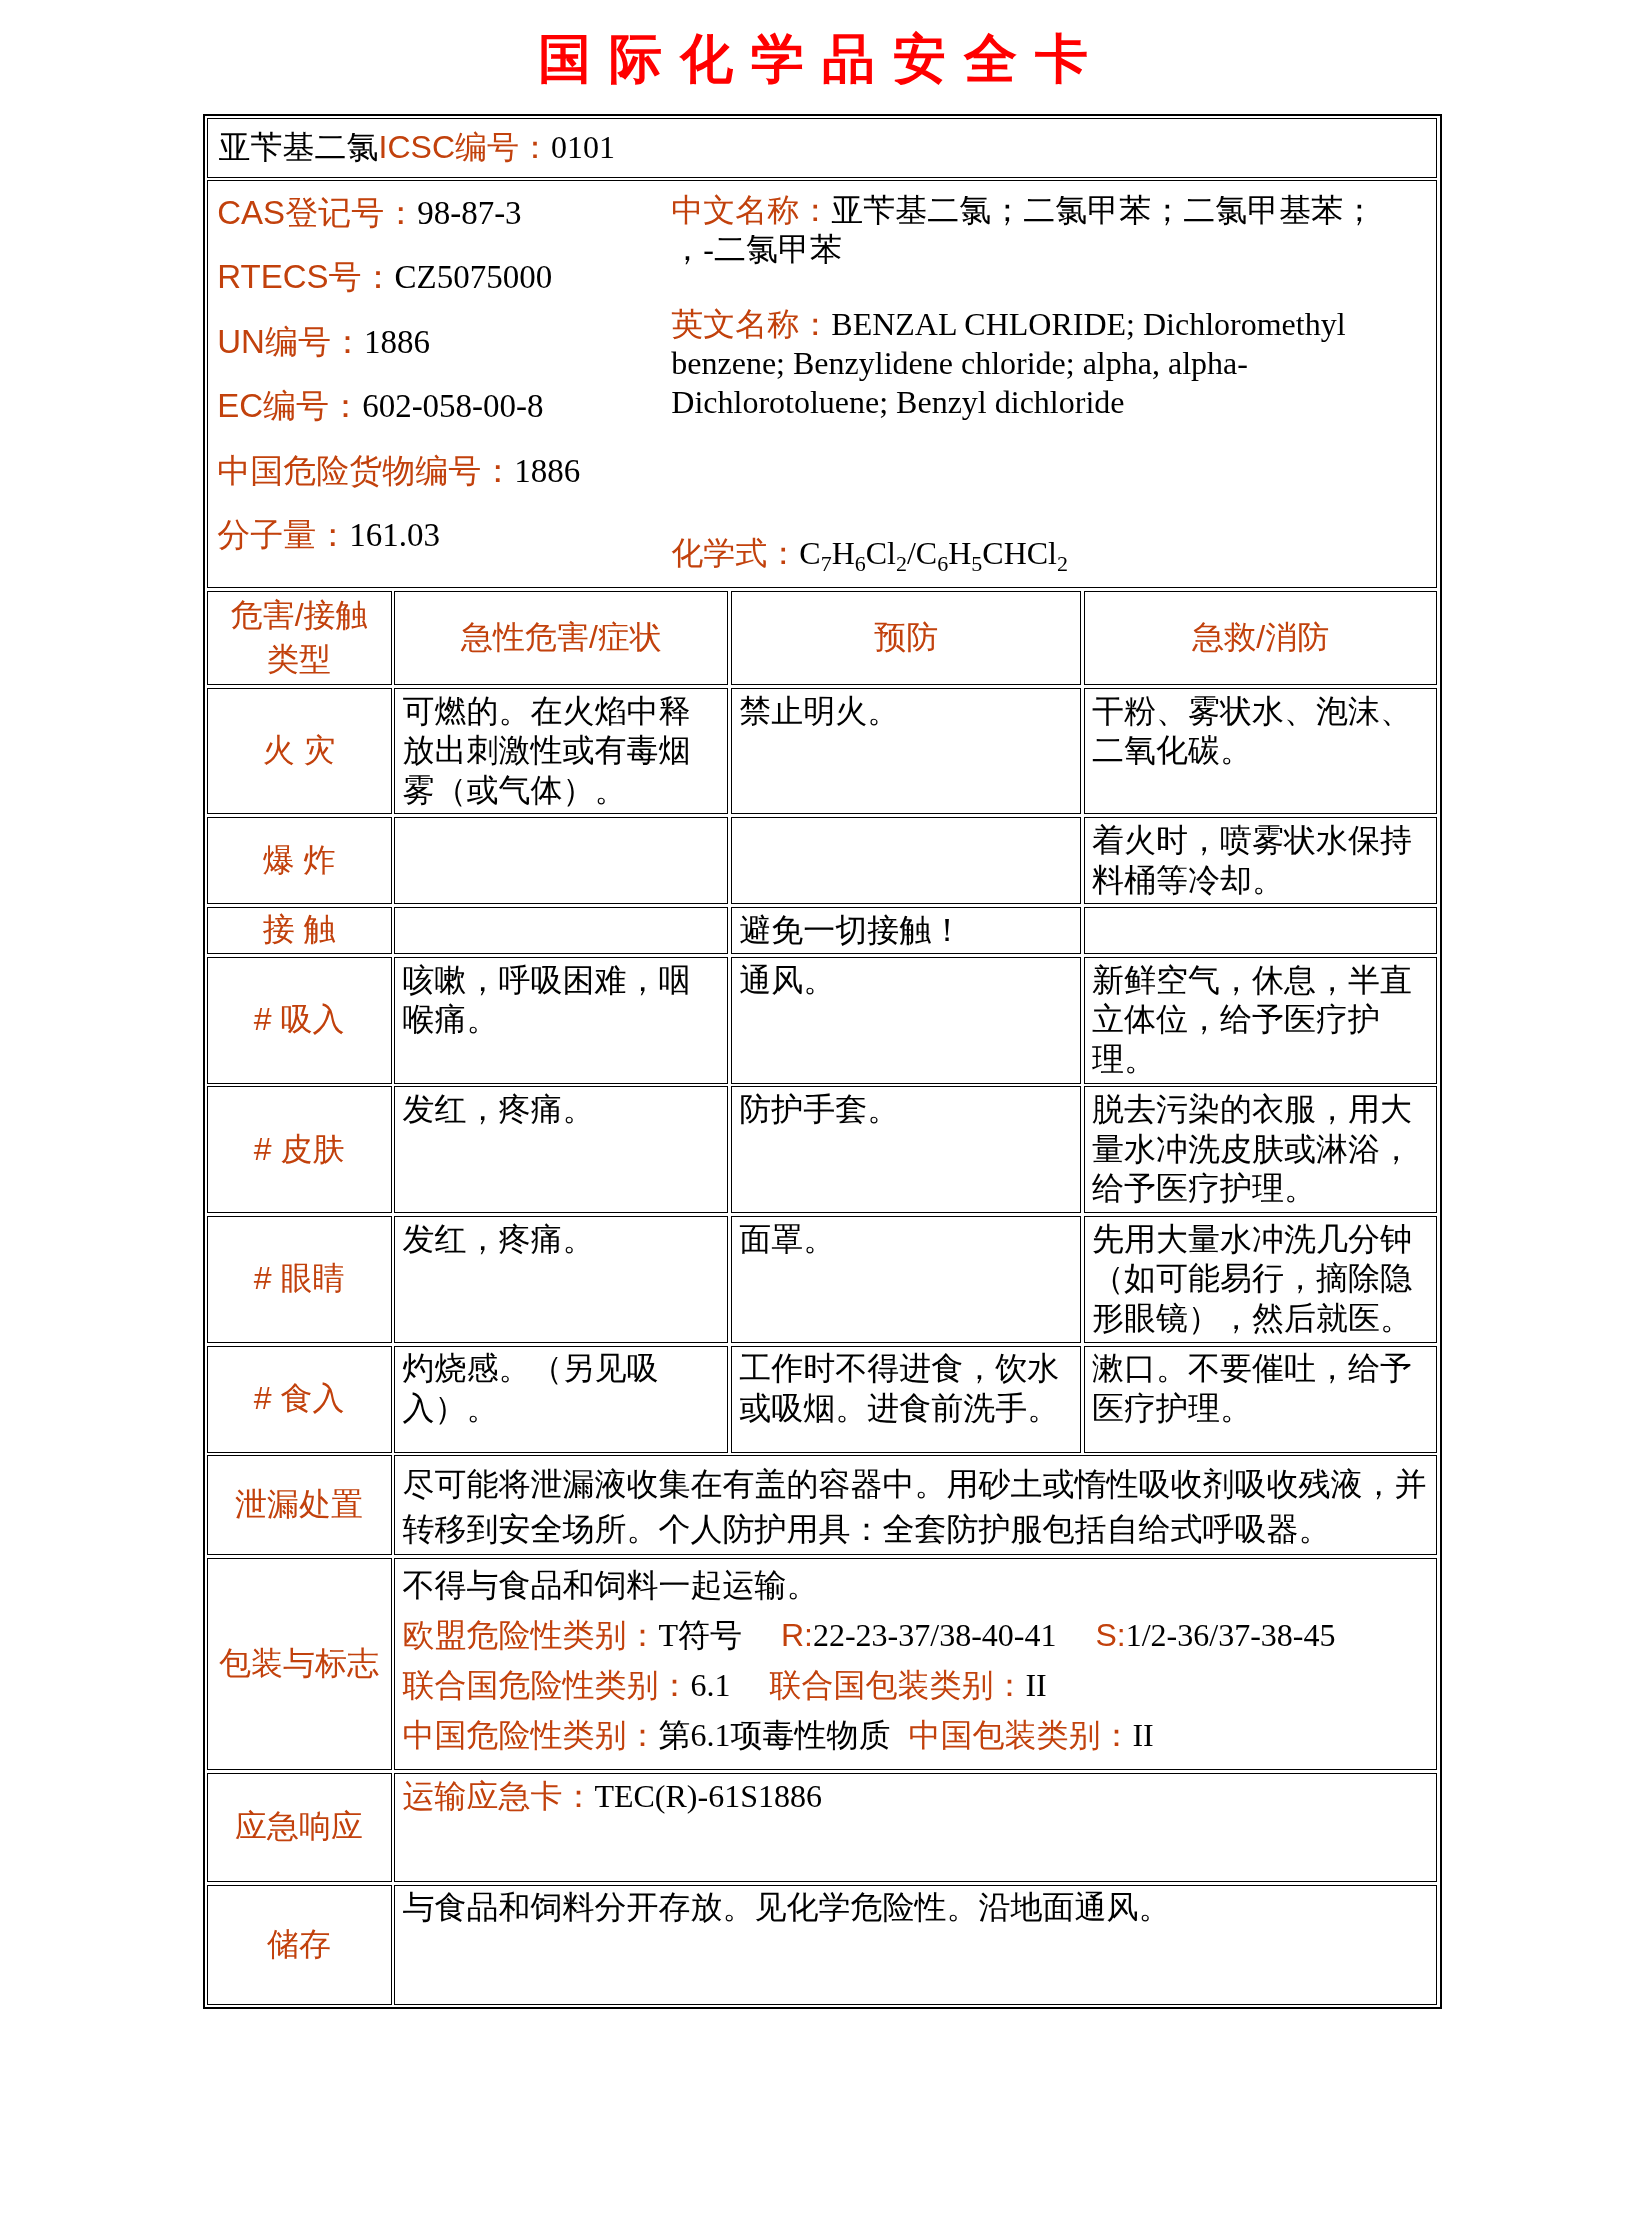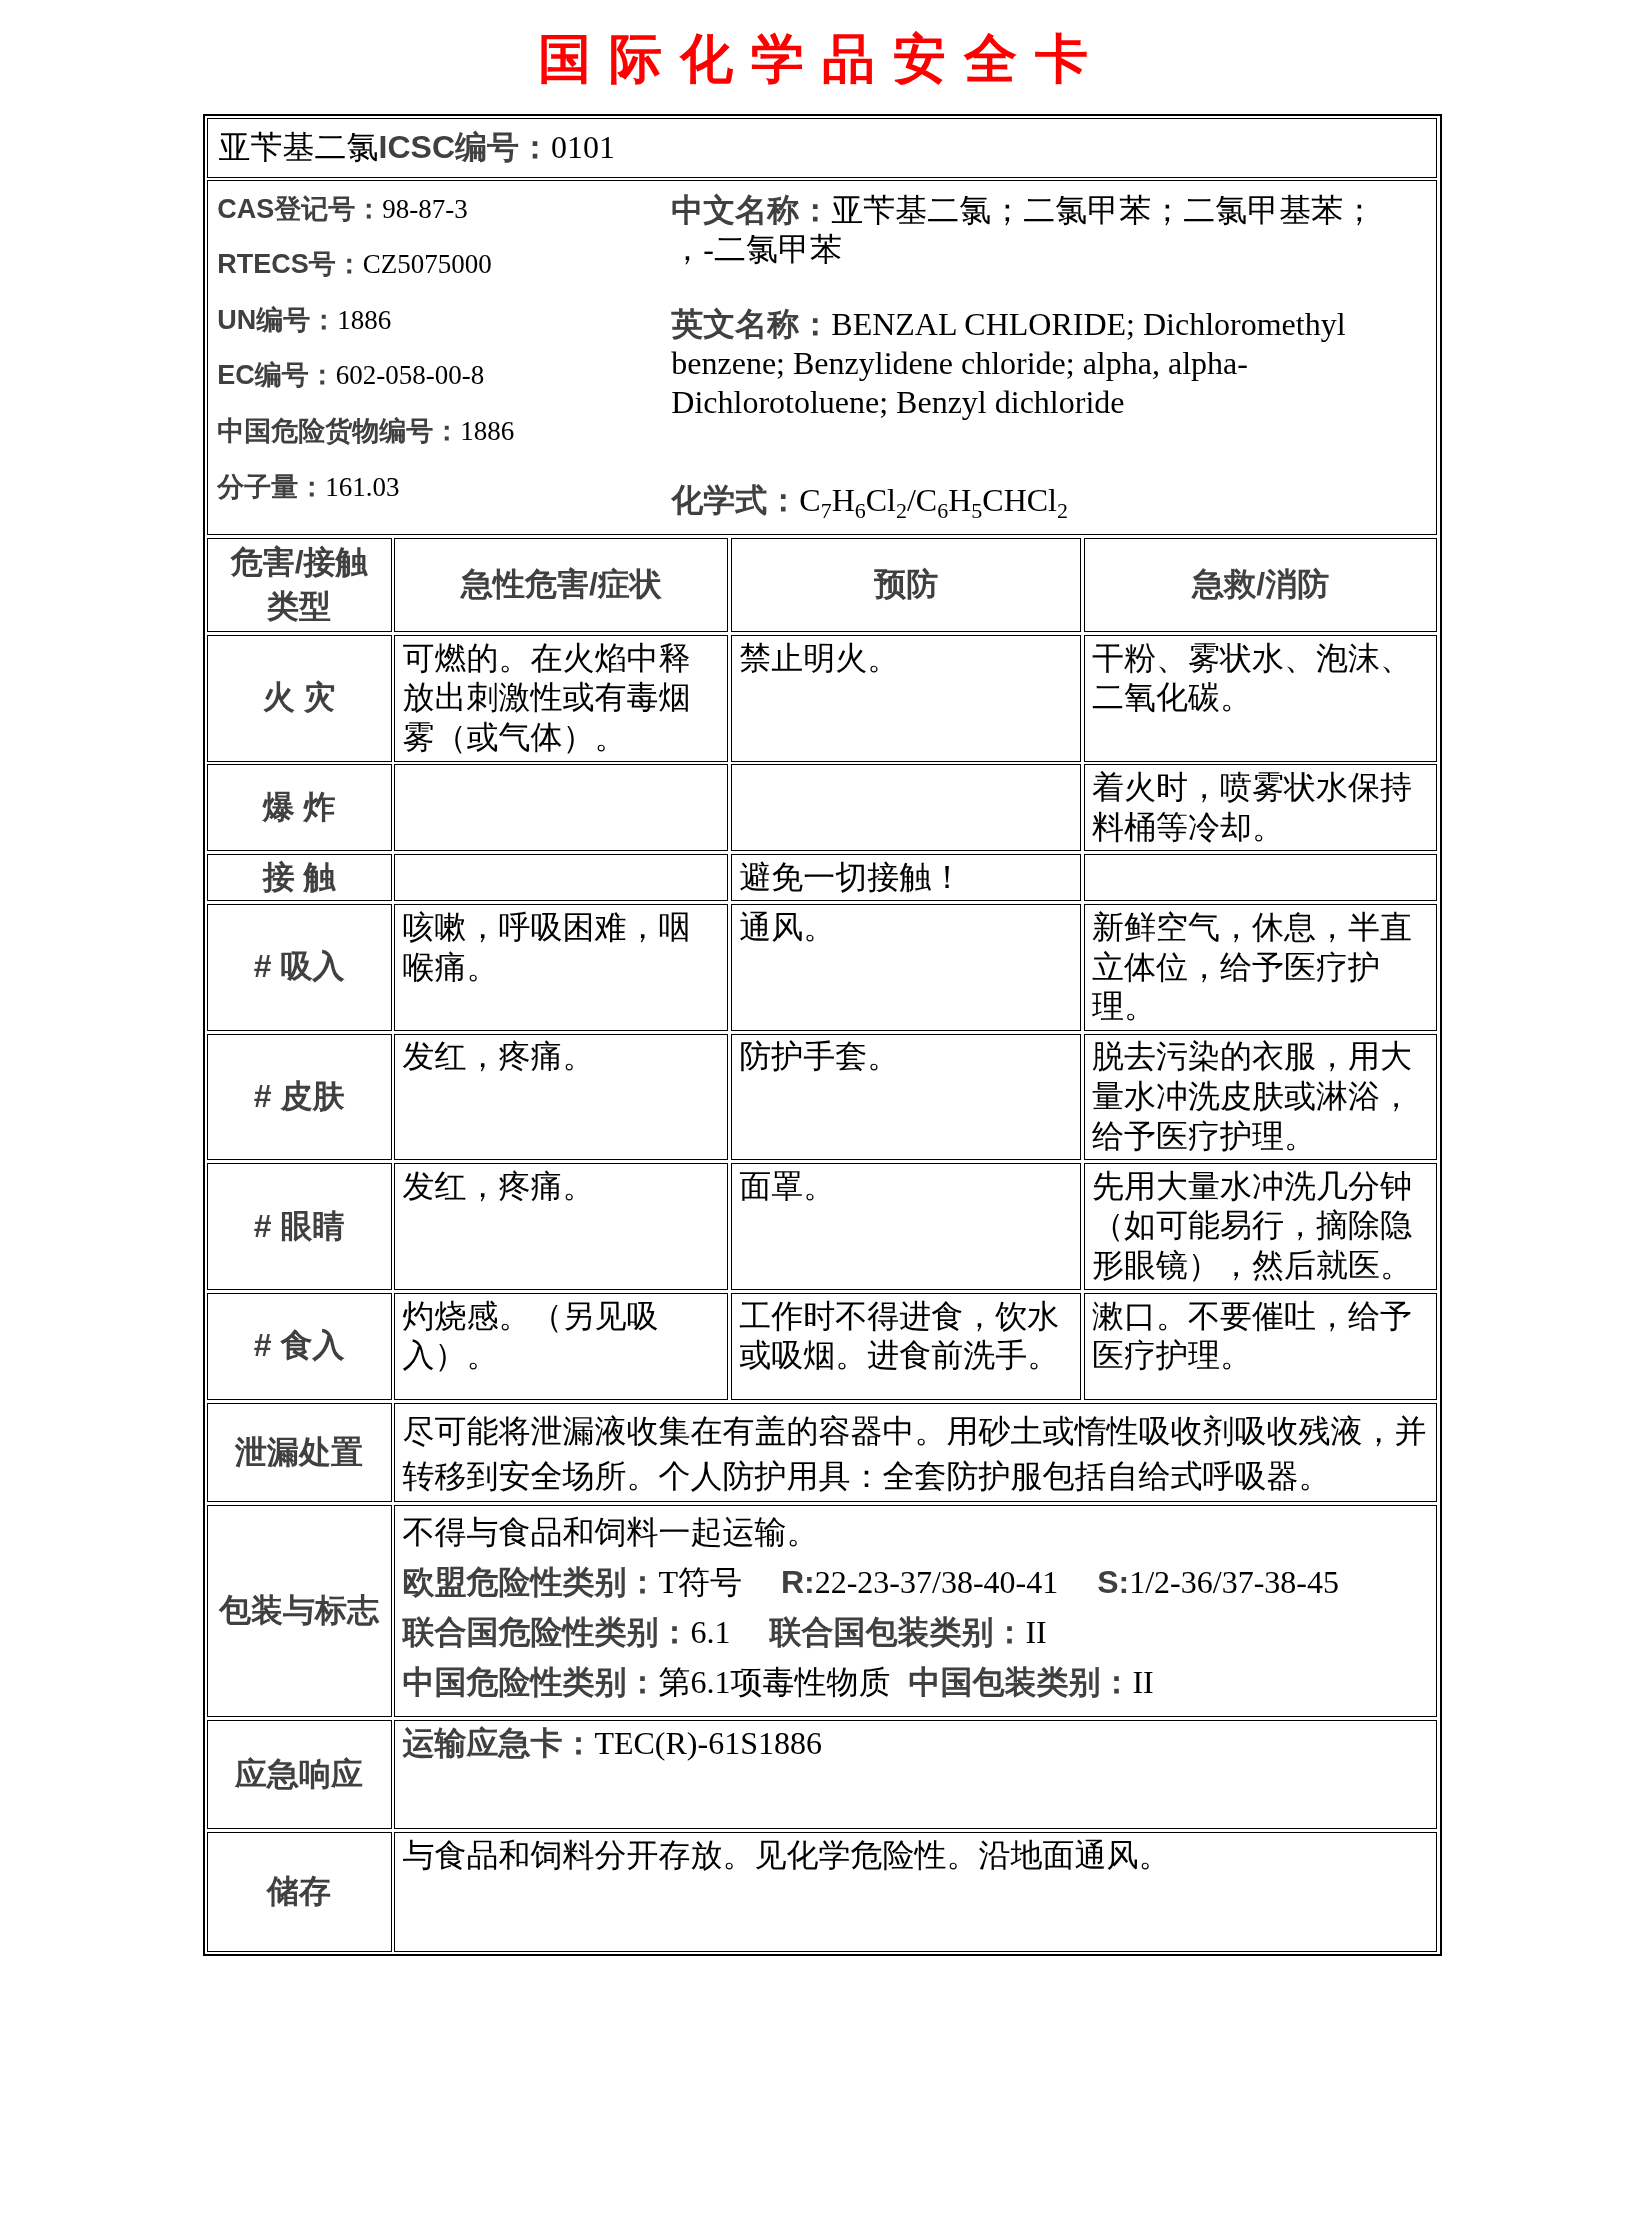--- a/index.html
+++ b/index.html
@@ -53,38 +53,38 @@
   .h-inh   { min-height: 79px; }
   .h-skin  { min-height: 115px; }
   .h-eye   { min-height: 127px; }
   .h-ing   { min-height: 107px; }
   .h-spill { min-height: 93px; }
   .h-pack  { min-height: 192px; }
   .h-emer  { min-height: 109px; }
   .h-stor  { min-height: 120px; }
 
   .bl {
-    color: #404040;
+    color: #c2410c;
     font-family: "Liberation Sans", "DejaVu Sans", sans-serif;
-    font-weight: bold;
+    font-weight: normal;
   }
 
   
   .namecell {
     flex: 1;
     display: flex;
     align-items: center;
     padding: 0 29px 0 11px;
     font-size: 32px;
   }
 
   
   .infocell { flex: 1; display: flex; padding: 9.7px 7px 9.7px 9.7px; }
   .info-left { width: 454px; flex: none; display: flex; flex-direction: column; }
-  .info-left p { font-size: 27px; margin-bottom: 19.4px; white-space: nowrap; }
+  .info-left p { font-size: 33px; margin-bottom: 19.4px; white-space: nowrap; }
   .info-right { flex: 1; display: flex; flex-direction: column; padding-right: 4.2px; }
   .info-right .namepara { font-size: 32px; line-height: 1.22; white-space: pre-line; }
   .cnpara { margin-bottom: 36px; }
   .spacer { flex: 1 1 auto; }
   .mwline, .formline { font-size: 32px; white-space: nowrap; }
   .formline sub { font-size: 22px; }
 
   
   .th, .rl {
     display: flex;

